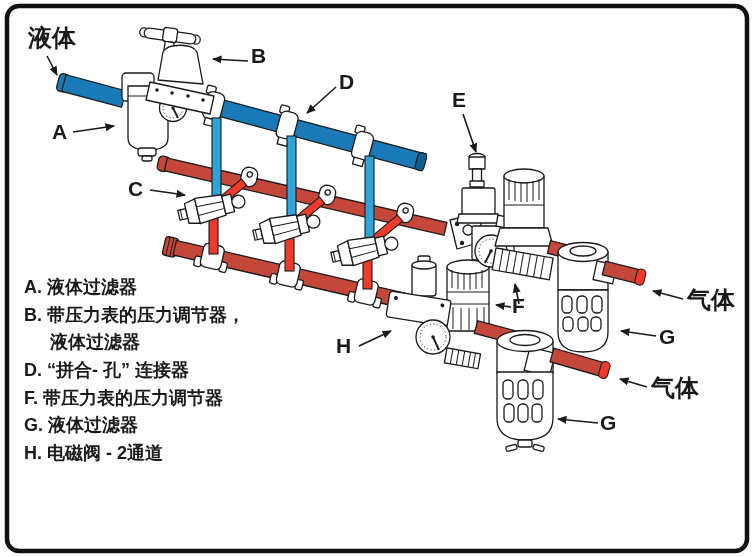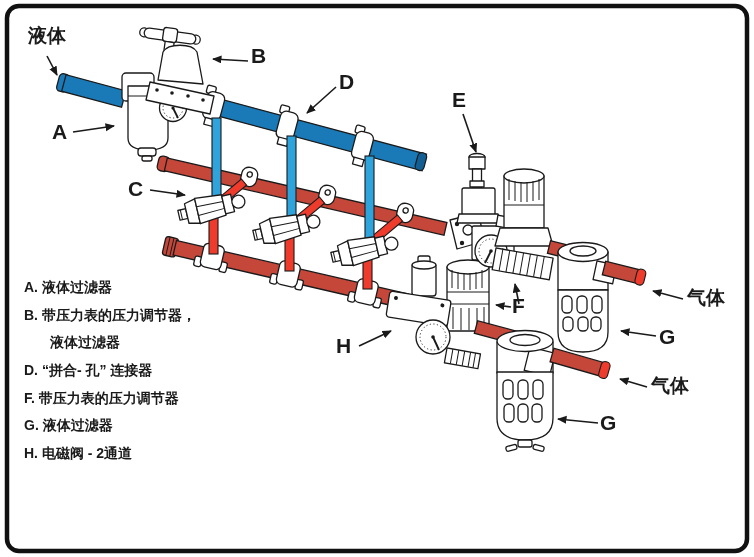--- a/index.html
+++ b/index.html
@@ -11,22 +11,22 @@
   .ln {fill:none;stroke:var(--outline,#1a1a1a);stroke-width:1;}
   .pb {fill:var(--liquid-pipe,#1a7ab8);stroke:var(--outline,#1a1a1a);stroke-width:1.3;}
   .pbd{fill:var(--liquid-pipe-dark,#135f93);stroke:var(--outline,#1a1a1a);stroke-width:1.2;}
   .tb {fill:var(--liquid-tube,#2fa3dc);stroke:var(--outline,#1a1a1a);stroke-width:1.1;}
   .pr {fill:var(--air-pipe,#c5473a);stroke:var(--outline,#1a1a1a);stroke-width:1.3;}
   .tr {fill:var(--air-tube,#ee3b2c);stroke:var(--outline,#1a1a1a);stroke-width:1.1;}
   .arr{stroke:var(--outline,#1a1a1a);stroke-width:1.6;fill:none;marker-end:url(#ah);}
   .tick{fill:none;stroke:var(--outline,#1a1a1a);stroke-width:0.9;stroke-dasharray:1.2 2.4;}
   
   .callout{position:absolute;font-weight:bold;font-size:21px;color:#1a1a1a;line-height:1;}
-  .cjk{font-size:19px;}
-  .legend{position:absolute;left:24px;top:274px;font-weight:bold;font-size:14px;
+  .cjk{font-size:24px;}
+  .legend{position:absolute;left:24px;top:274px;font-weight:bold;font-size:18px;
           color:#1a1a1a;line-height:27.7px;white-space:nowrap;}
   .legend-row{height:27.7px;}
   .legend-indent{padding-left:26px;}
 </style>
 </head>
 <body>
 
 <div class="stage">
 
 <svg width="754" height="557" viewBox="0 0 754 557">

